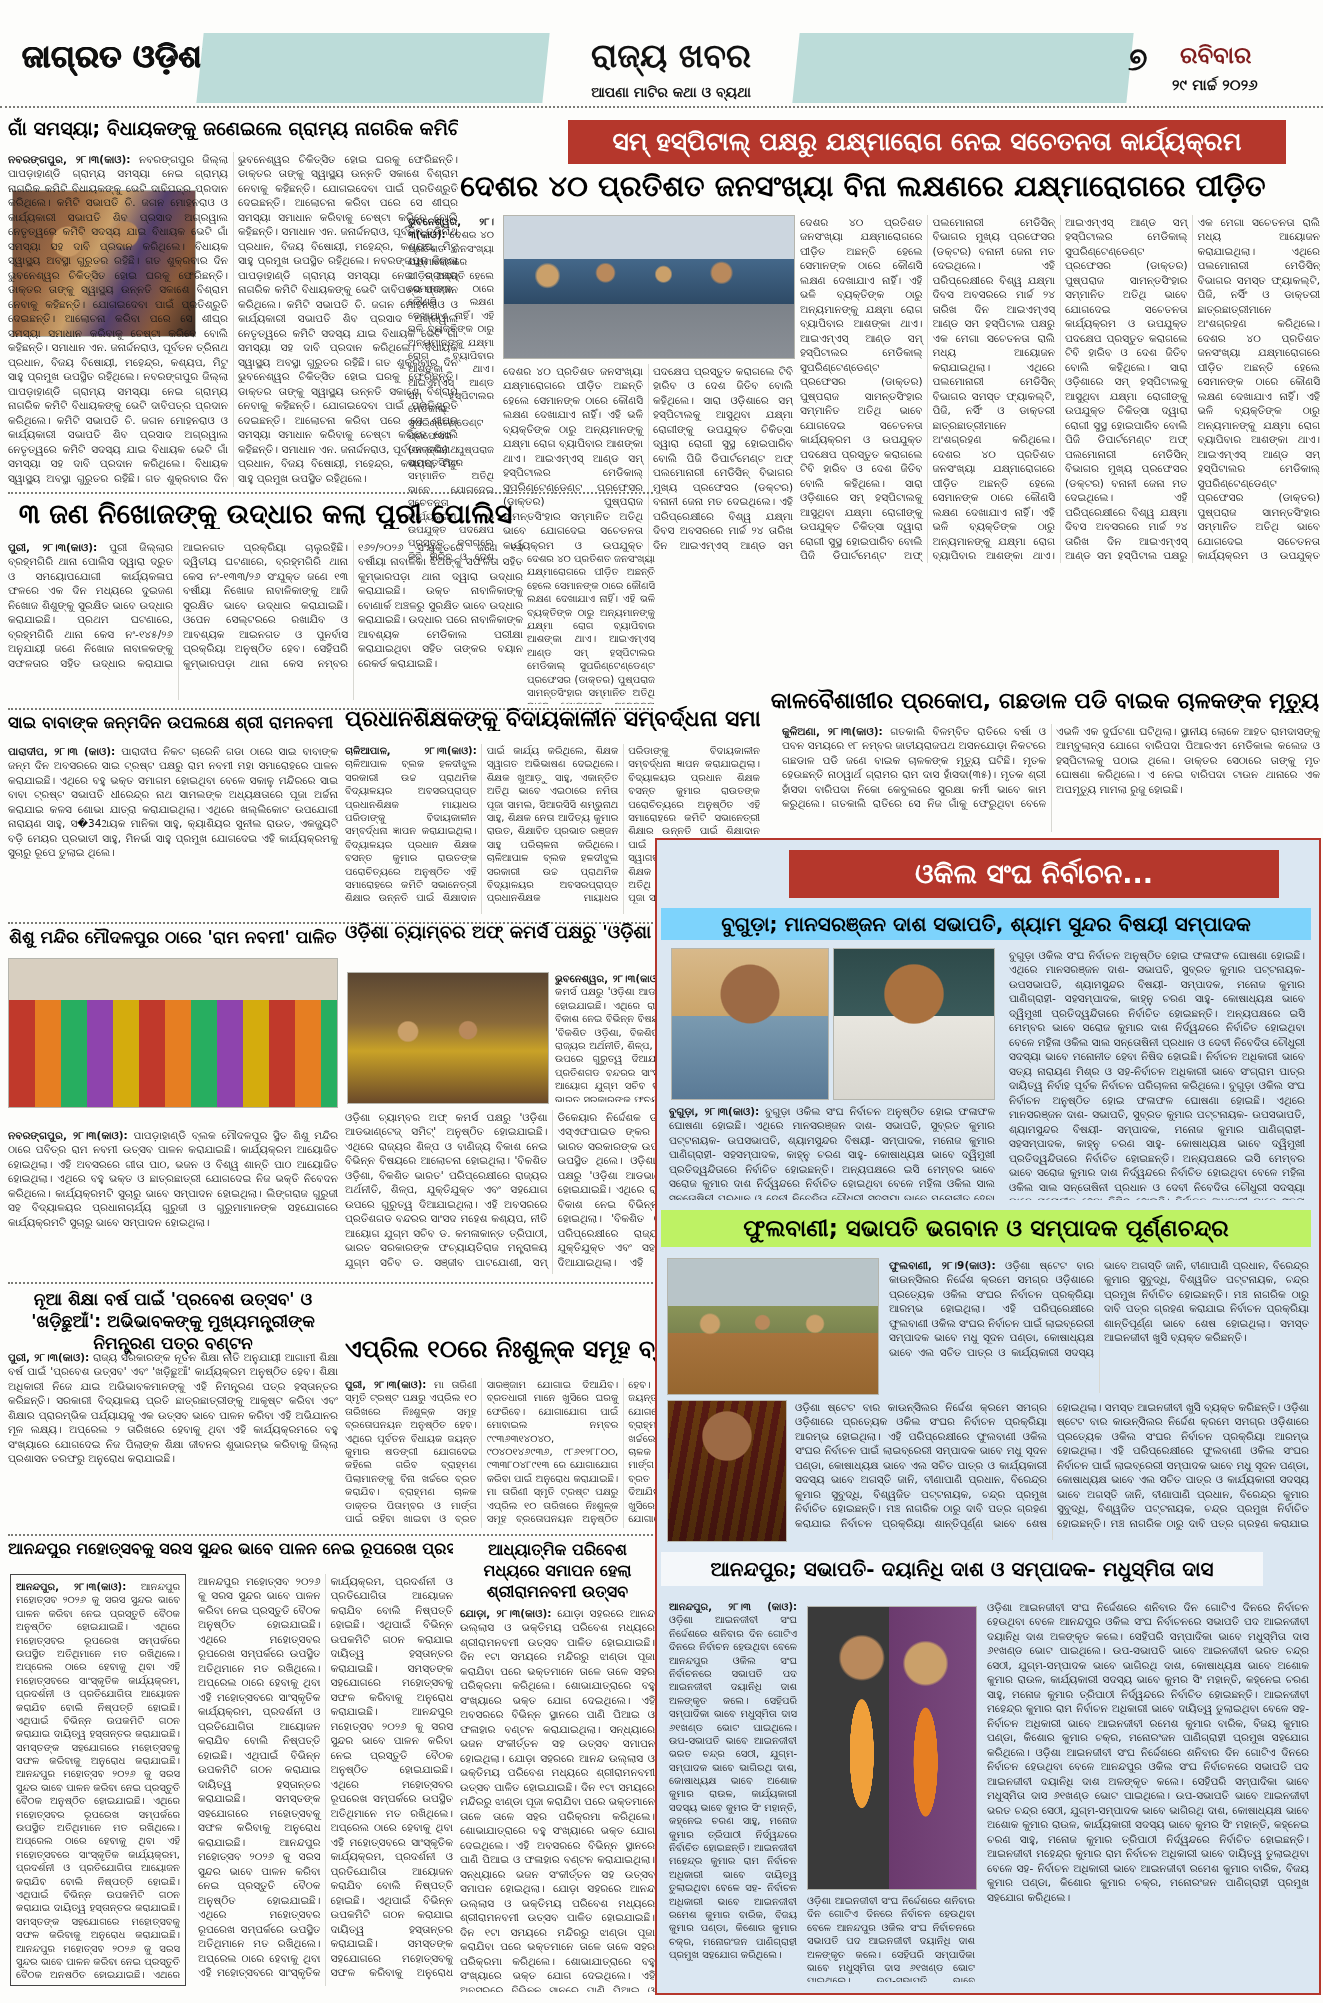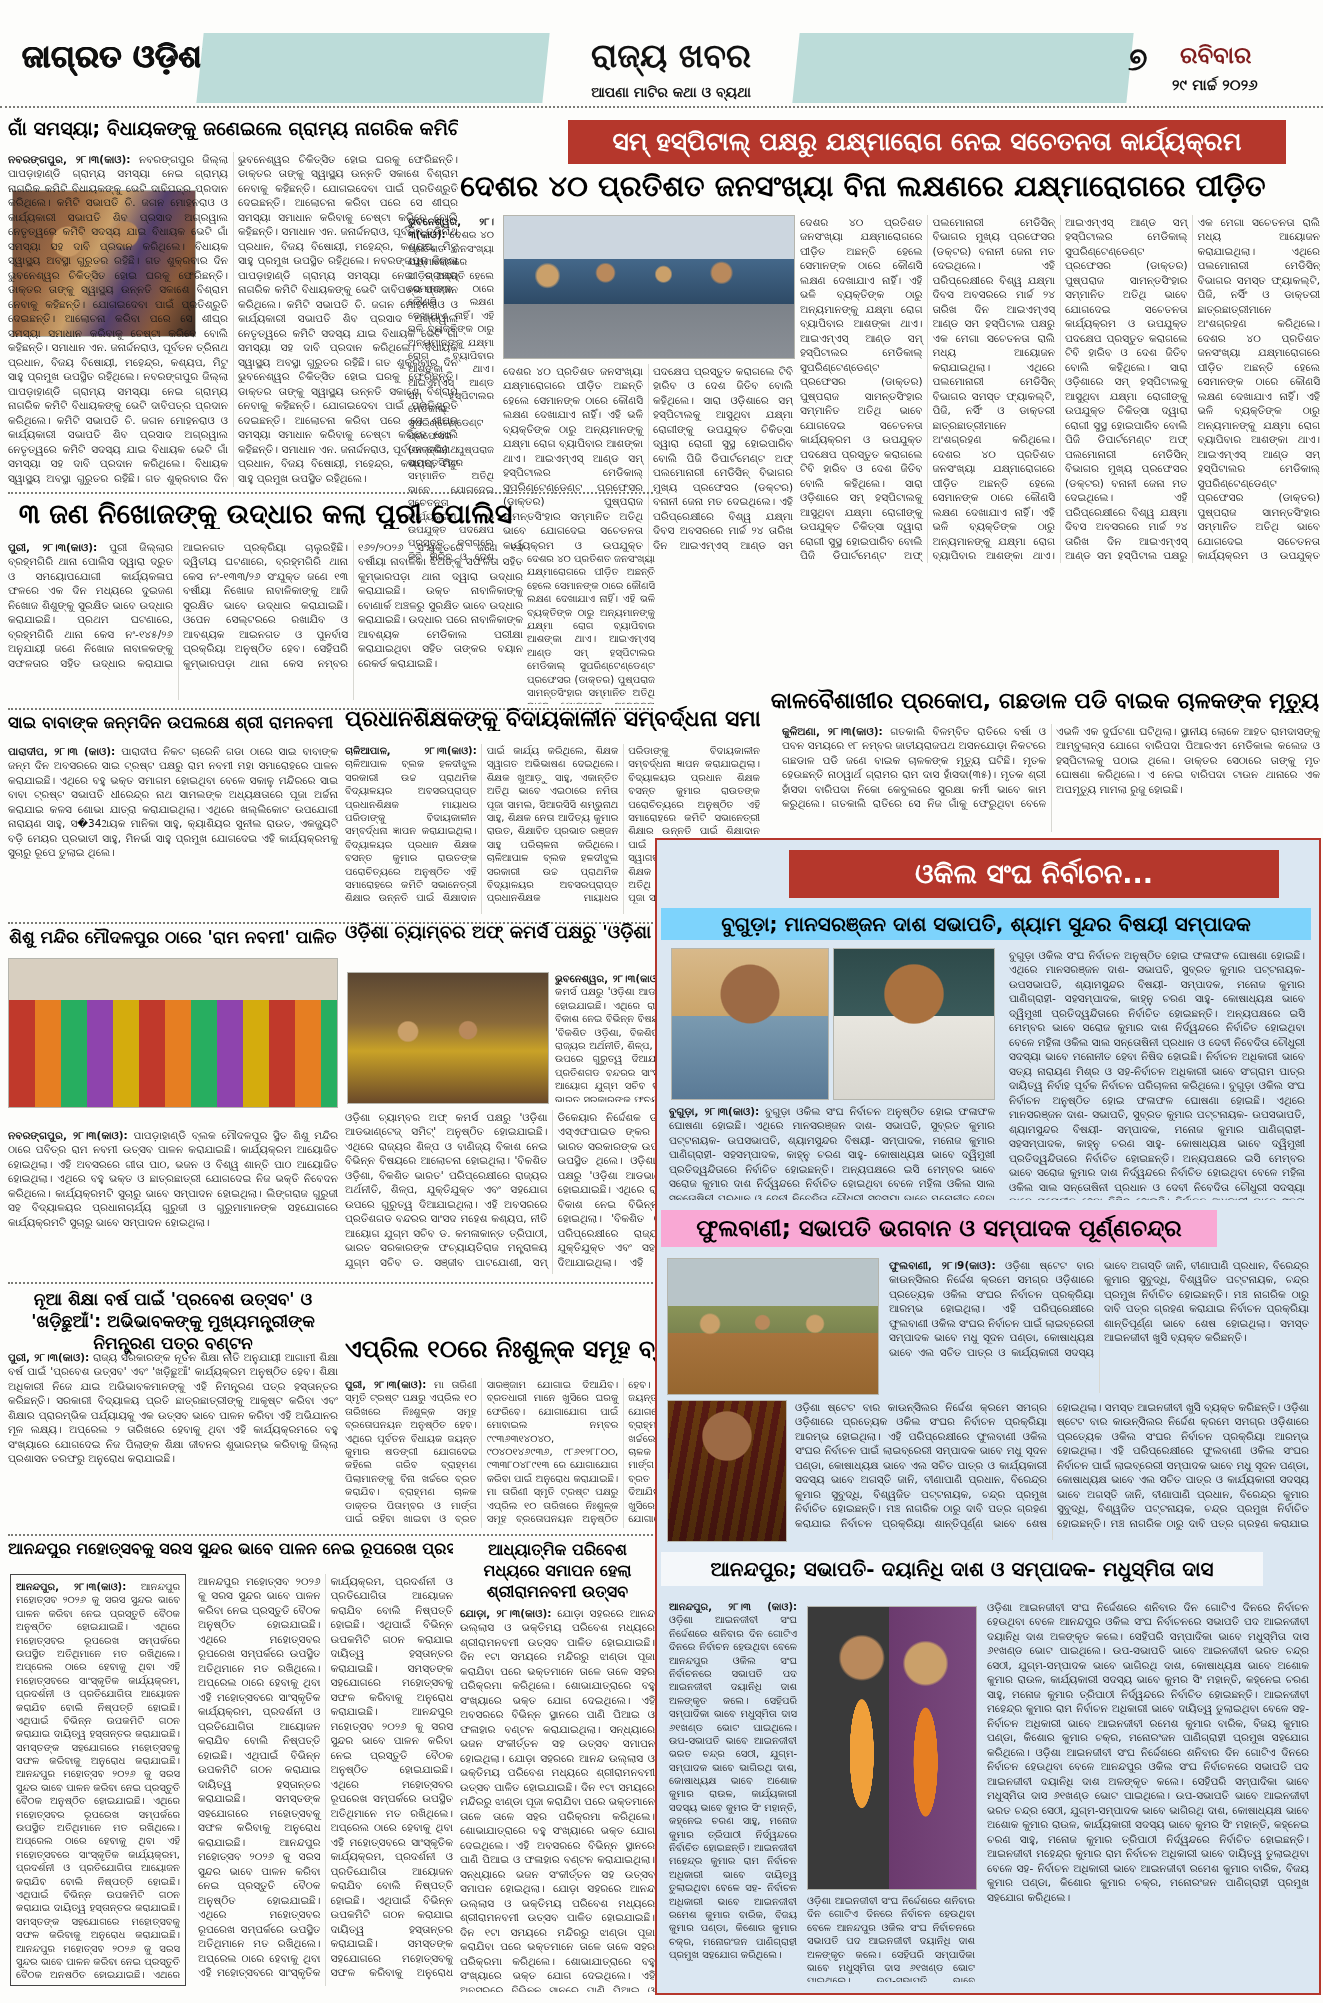--- a/index.html
+++ b/index.html
@@ -197,21 +197,21 @@
       radial-gradient(circle at 50% 30%, #a9713f 0 22%, transparent 23%),
       linear-gradient(180deg,#2e4a4a 0%,#3a5a5a 45%,#e8e6df 45%,#d8d6cf 100%);"></div>
     <div class="body-txt" style="position:absolute;left:12px;top:264px;width:326px;height:96px;">
       <span class="dl">ବୁଗୁଡ଼ା, ୨୮।୩(କାଓ):</span>
       <span>ବୁଗୁଡ଼ା ଓକିଲ ସଂଘ ନିର୍ବାଚନ ଅନୁଷ୍ଠିତ ହୋଇ ଫଳାଫଳ ଘୋଷଣା ହୋଇଛି। ଏଥିରେ ମାନସରଞ୍ଜନ ଦାଶ- ସଭାପତି, ସୁବ୍ରତ କୁମାର ପଟ୍ଟନାୟକ- ଉପସଭାପତି, ଶ୍ୟାମସୁନ୍ଦର ବିଷୟୀ- ସମ୍ପାଦକ, ମନୋଜ କୁମାର ପାଣିଗ୍ରାହୀ- ସହସମ୍ପାଦକ, କାହ୍ନୁ ଚରଣ ସାହୁ- କୋଷାଧ୍ୟକ୍ଷ ଭାବେ ଦ୍ୱିମୁଖୀ ପ୍ରତିଦ୍ୱନ୍ଦିତାରେ ନିର୍ବାଚିତ ହୋଇଛନ୍ତି। ଅନ୍ୟପକ୍ଷରେ ଇସି ମେମ୍ବର ଭାବେ ସରୋଜ କୁମାର ଦାଶ ନିର୍ଦ୍ୱନ୍ଦରେ ନିର୍ବାଚିତ ହୋଇଥିବା ବେଳେ ମହିଳା ଓକିଲ ସାଲ ସନ୍ତୋଷିନୀ ପ୍ରଧାନ ଓ ଦେବୀ ନିବେଦିତା ଚୌଧୁରୀ ସଦସ୍ୟା ଭାବେ ମନୋନୀତ ହେବା ନିଷିଦ ହୋଇଛି। ନିର୍ବାଚନ ଅଧିକାରୀ ଭାବେ ସତ୍ୟ ନାରାୟଣ ମିଶ୍ର ଓ ସହ-ନିର୍ବାଚନ ଅଧିକାରୀ ଭାବେ ସଂଗ୍ରାମ ପାତ୍ର ଦାୟିତ୍ୱ ନିର୍ବାହ ପୂର୍ବକ ନିର୍ବାଚନ ପରିଚାଳନା କରିଥିଲେ।</span>
     </div>
     <div class="body-txt" style="position:absolute;left:352px;top:108px;width:296px;height:252px;">
       <span>ବୁଗୁଡ଼ା ଓକିଲ ସଂଘ ନିର୍ବାଚନ ଅନୁଷ୍ଠିତ ହୋଇ ଫଳାଫଳ ଘୋଷଣା ହୋଇଛି। ଏଥିରେ ମାନସରଞ୍ଜନ ଦାଶ- ସଭାପତି, ସୁବ୍ରତ କୁମାର ପଟ୍ଟନାୟକ- ଉପସଭାପତି, ଶ୍ୟାମସୁନ୍ଦର ବିଷୟୀ- ସମ୍ପାଦକ, ମନୋଜ କୁମାର ପାଣିଗ୍ରାହୀ- ସହସମ୍ପାଦକ, କାହ୍ନୁ ଚରଣ ସାହୁ- କୋଷାଧ୍ୟକ୍ଷ ଭାବେ ଦ୍ୱିମୁଖୀ ପ୍ରତିଦ୍ୱନ୍ଦିତାରେ ନିର୍ବାଚିତ ହୋଇଛନ୍ତି। ଅନ୍ୟପକ୍ଷରେ ଇସି ମେମ୍ବର ଭାବେ ସରୋଜ କୁମାର ଦାଶ ନିର୍ଦ୍ୱନ୍ଦରେ ନିର୍ବାଚିତ ହୋଇଥିବା ବେଳେ ମହିଳା ଓକିଲ ସାଲ ସନ୍ତୋଷିନୀ ପ୍ରଧାନ ଓ ଦେବୀ ନିବେଦିତା ଚୌଧୁରୀ ସଦସ୍ୟା ଭାବେ ମନୋନୀତ ହେବା ନିଷିଦ ହୋଇଛି। ନିର୍ବାଚନ ଅଧିକାରୀ ଭାବେ ସତ୍ୟ ନାରାୟଣ ମିଶ୍ର ଓ ସହ-ନିର୍ବାଚନ ଅଧିକାରୀ ଭାବେ ସଂଗ୍ରାମ ପାତ୍ର ଦାୟିତ୍ୱ ନିର୍ବାହ ପୂର୍ବକ ନିର୍ବାଚନ ପରିଚାଳନା କରିଥିଲେ। ବୁଗୁଡ଼ା ଓକିଲ ସଂଘ ନିର୍ବାଚନ ଅନୁଷ୍ଠିତ ହୋଇ ଫଳାଫଳ ଘୋଷଣା ହୋଇଛି। ଏଥିରେ ମାନସରଞ୍ଜନ ଦାଶ- ସଭାପତି, ସୁବ୍ରତ କୁମାର ପଟ୍ଟନାୟକ- ଉପସଭାପତି, ଶ୍ୟାମସୁନ୍ଦର ବିଷୟୀ- ସମ୍ପାଦକ, ମନୋଜ କୁମାର ପାଣିଗ୍ରାହୀ- ସହସମ୍ପାଦକ, କାହ୍ନୁ ଚରଣ ସାହୁ- କୋଷାଧ୍ୟକ୍ଷ ଭାବେ ଦ୍ୱିମୁଖୀ ପ୍ରତିଦ୍ୱନ୍ଦିତାରେ ନିର୍ବାଚିତ ହୋଇଛନ୍ତି। ଅନ୍ୟପକ୍ଷରେ ଇସି ମେମ୍ବର ଭାବେ ସରୋଜ କୁମାର ଦାଶ ନିର୍ଦ୍ୱନ୍ଦରେ ନିର୍ବାଚିତ ହୋଇଥିବା ବେଳେ ମହିଳା ଓକିଲ ସାଲ ସନ୍ତୋଷିନୀ ପ୍ରଧାନ ଓ ଦେବୀ ନିବେଦିତା ଚୌଧୁରୀ ସଦସ୍ୟା ଭାବେ ମନୋନୀତ ହେବା ନିଷିଦ ହୋଇଛି। ନିର୍ବାଚନ ଅଧିକାରୀ ଭାବେ ସତ୍ୟ ନାରାୟଣ ମିଶ୍ର ଓ ସହ-ନିର୍ବାଚନ ଅଧିକାରୀ ଭାବେ ସଂଗ୍ରାମ ପାତ୍ର ଦାୟିତ୍ୱ ନିର୍ବାହ ପୂର୍ବକ ନିର୍ବାଚନ ପରିଚାଳନା କରିଥିଲେ।</span>
     </div>
 
-    <div class="subhead abs" style="left:4px;top:370px;width:556px;font-size:23px;background:#f9a8d4;padding:5px 0;">ଫୁଲବାଣୀ; ସଭାପତି ଭଗବାନ ଓ ସମ୍ପାଦକ ପୂର୍ଣ୍ଣଚନ୍ଦ୍ର</div>
+    <div class="subhead abs" style="left:4px;top:370px;width:650px;font-size:23px;background:#bef264;padding:5px 0;">ଫୁଲବାଣୀ; ସଭାପତି ଭଗବାନ ଓ ସମ୍ପାଦକ ପୂର୍ଣ୍ଣଚନ୍ଦ୍ର</div>
     <div class="photo" style="left:10px;top:418px;width:210px;height:135px;background:
       radial-gradient(circle at 20% 48%, #caa06a 0 5%, transparent 6%),
       radial-gradient(circle at 45% 47%, #b9895c 0 5%, transparent 6%),
       radial-gradient(circle at 70% 48%, #caa06a 0 5%, transparent 6%),
       linear-gradient(180deg,#b8c4c8 0%,#b8c4c8 35%,#8a9458 35%,#7a8450 55%,#a8743e 55%,#96662f 100%);"></div>
     <div class="body-txt cols2" style="position:absolute;left:232px;top:418px;width:420px;height:135px;">
       <span class="dl">ଫୁଲବାଣୀ, ୨୮।9(କାଓ):</span>
       <span>ଓଡ଼ିଶା ଷ୍ଟେଟ ବାର କାଉନ୍ସିଲର ନିର୍ଦ୍ଦେଶ କ୍ରମେ ସମଗ୍ର ଓଡ଼ିଶାରେ ପ୍ରତ୍ୟେକ ଓକିଲ ସଂଘର ନିର୍ବାଚନ ପ୍ରକ୍ରିୟା ଆରମ୍ଭ ହୋଇଥିଲା। ଏହି ପରିପ୍ରେକ୍ଷୀରେ ଫୁଲବାଣୀ ଓକିଲ ସଂଘର ନିର୍ବାଚନ ପାଇଁ ଲାଇବ୍ରେରୀ ସମ୍ପାଦକ ଭାବେ ମଧୁ ସୂଦନ ପଣ୍ଡା, କୋଷାଧ୍ୟକ୍ଷ ଭାବେ ଏଲ ସଚିତ ପାତ୍ର ଓ କାର୍ଯ୍ୟକାରୀ ସଦସ୍ୟ ଭାବେ ଅଗସ୍ତି ଜାନି, ବୀଣାପାଣି ପ୍ରଧାନ, ବିରେନ୍ଦ୍ର କୁମାର ସୁବୁଦ୍ଧି, ବିଶ୍ୱଜିତ ପଟ୍ଟନାୟକ, ଚନ୍ଦ୍ର ପ୍ରମୁଖ ନିର୍ବାଚିତ ହୋଇଛନ୍ତି। ମଞ୍ଚ ନାଗରିକ ଠାରୁ ଦାବି ପତ୍ର ଗ୍ରହଣ କରାଯାଇ ନିର୍ବାଚନ ପ୍ରକ୍ରିୟା ଶାନ୍ତିପୂର୍ଣ୍ଣ ଭାବେ ଶେଷ ହୋଇଥିଲା। ସମସ୍ତ ଆଇନଜୀବୀ ଖୁସି ବ୍ୟକ୍ତ କରିଛନ୍ତି।</span>
     </div>
     <div class="photo" style="left:10px;top:560px;width:118px;height:140px;background:

